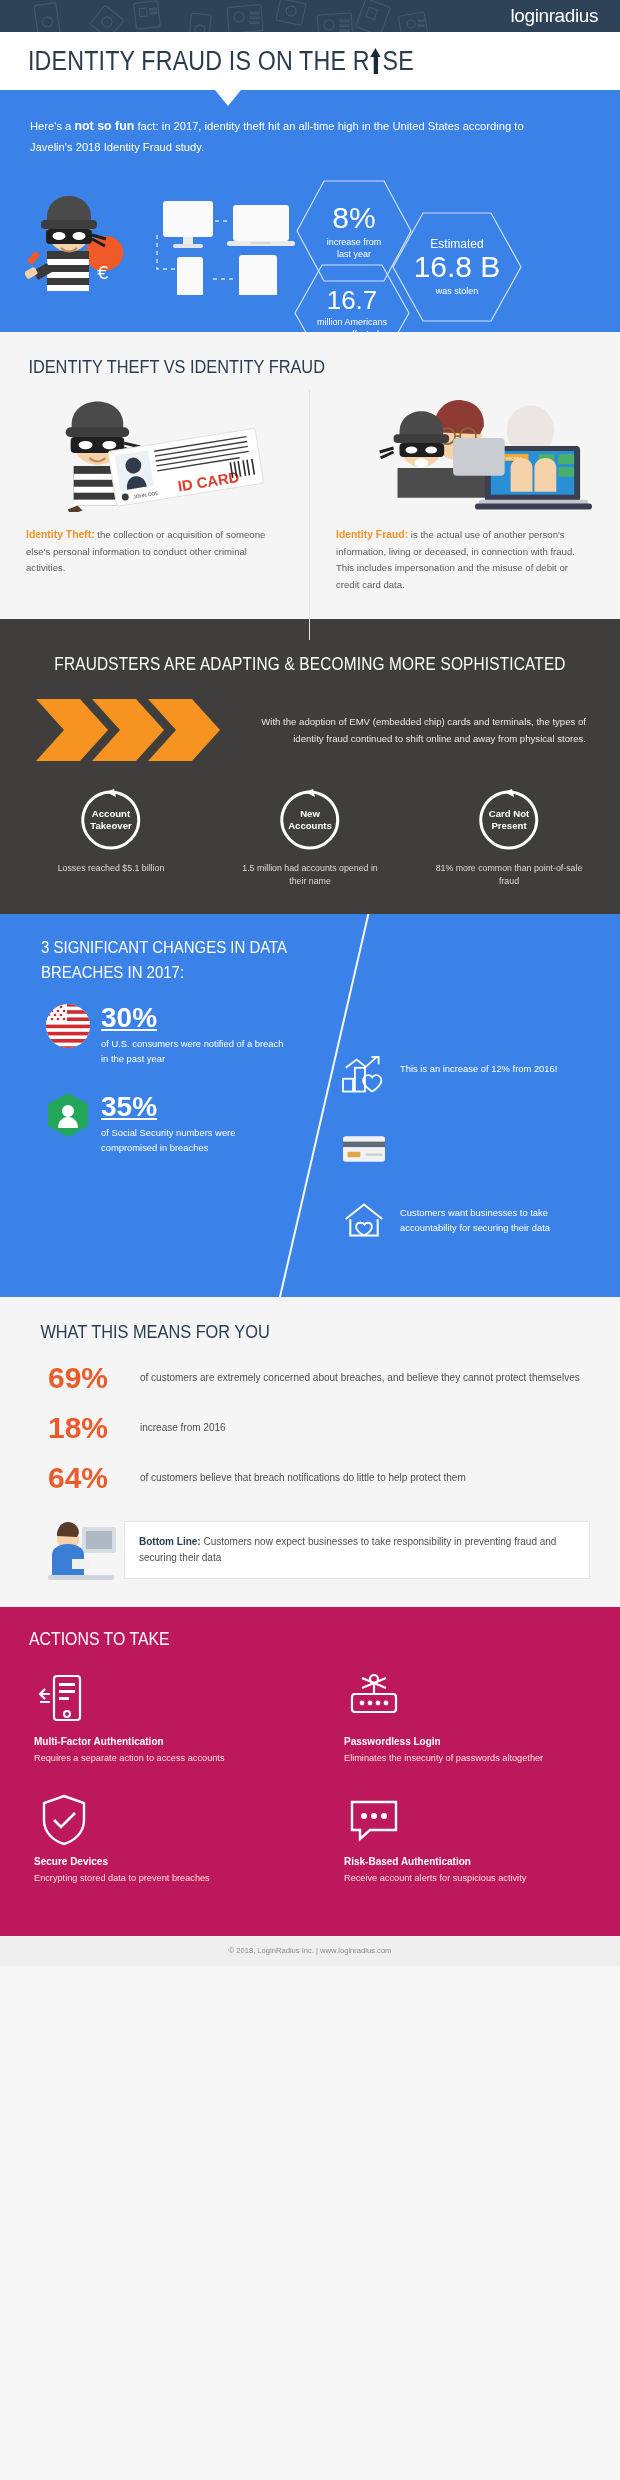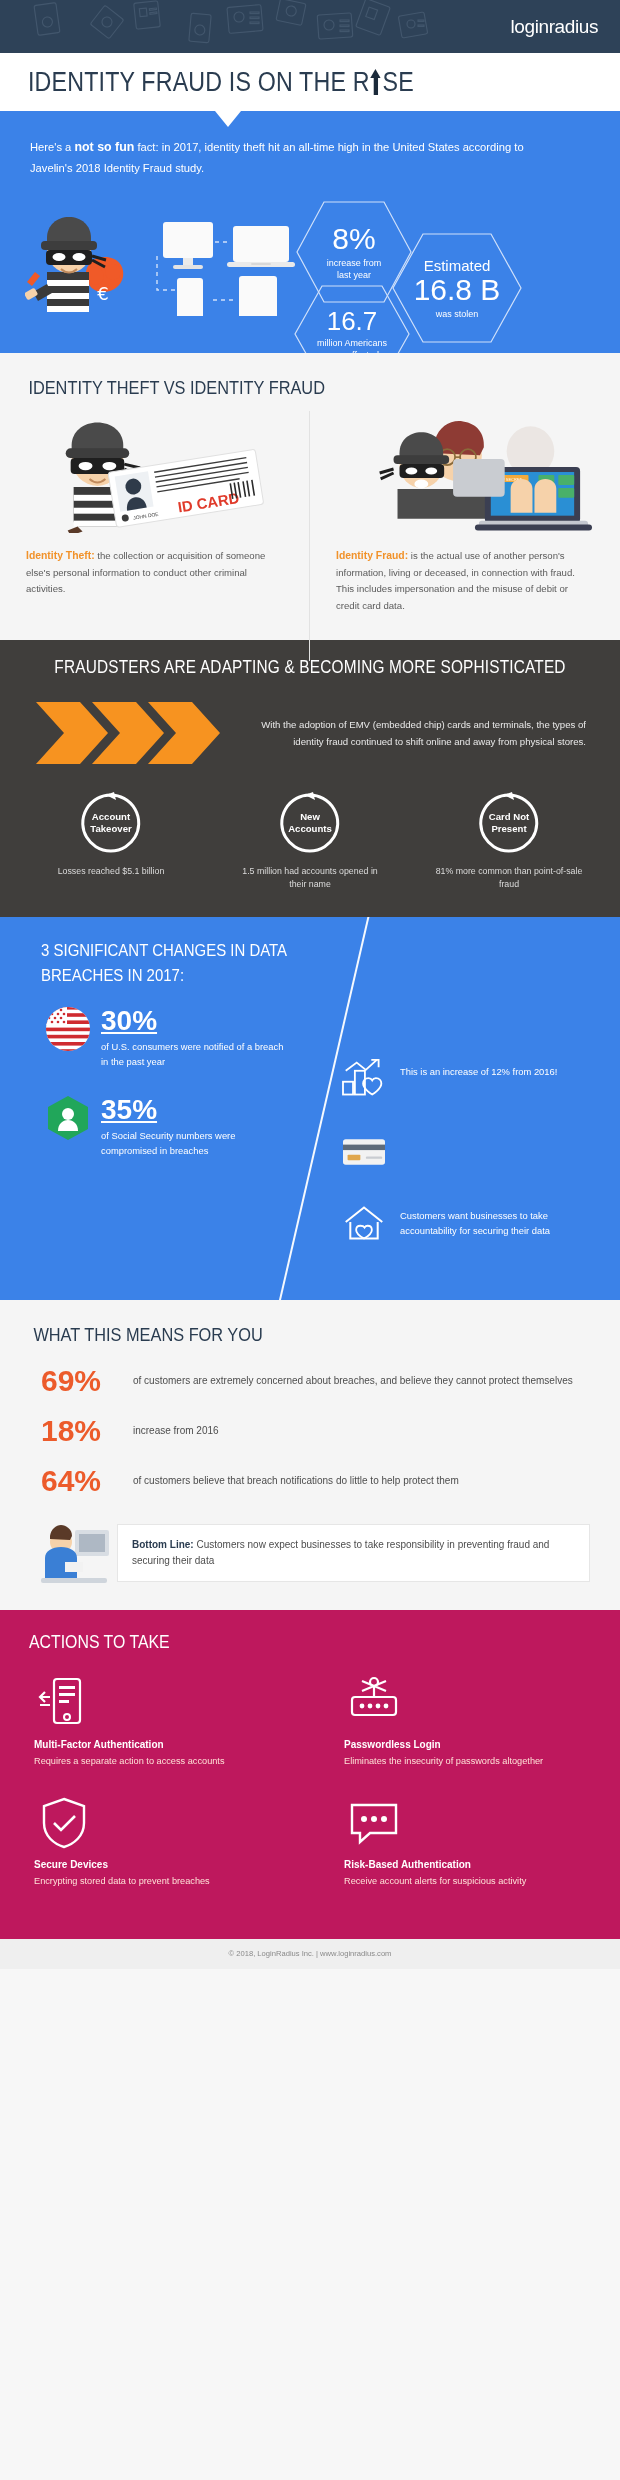--- a/index.html
+++ b/index.html
@@ -4,21 +4,21 @@
 <style>
   * { margin:0; padding:0; box-sizing:border-box; }
   body {
     width:620px; height:2480px; position:relative;
     font-family:"Liberation Sans", sans-serif;
     background:#f7f7f7; overflow:hidden;
   }
 
   
   .header {
-    height:53px; background:#2e4258; position:relative; overflow:hidden;
+    height:32px; background:#2e4258; position:relative; overflow:hidden;
     display:flex; align-items:center; justify-content:flex-end;
   }
   .hdr-pattern { position:absolute; inset:0; opacity:.18; }
   .logo {
     color:#fff; font-size:19px; letter-spacing:-.4px; margin-right:22px;
     position:relative; z-index:2; font-weight:400;
   }
 
   
   .titlebar {
@@ -67,40 +67,40 @@
   .hexwrap { position:absolute; left:265px; top:-4px; width:330px; height:160px; }
 
   .hex {
     position:absolute; color:#fff; text-align:center;
     display:flex; flex-direction:column; align-items:center; justify-content:center;
   }
   .hexline { position:absolute; inset:0; }
   .hex-num  { font-size:30px; font-weight:300; line-height:1; }
   .hex-num.sm{ font-size:26px; }
   .hex-sub  { font-size:9px; line-height:1.35; margin-top:3px; font-weight:300; }
-  .hex-lbl  { font-size:15px; font-weight:300; margin-bottom:1px;}
+  .hex-lbl  { font-size:12px; font-weight:300; margin-bottom:1px;}
 
   
   .sec-vs { background:#f5f5f5; padding:24px 0 26px 0; position:relative; }
   .sec-vs .sec-h {
     font-size:19px; color:#2a3c50; transform:scaleX(.86);
     transform-origin:left center; padding-left:33px; white-space:nowrap;
   }
   .vs-cols { display:flex; margin-top:16px; }
   .vs-col { width:50%; padding:0 26px; position:relative; }
   .vs-col.left:after {
     content:""; position:absolute; right:0; top:-4px; width:1px; height:250px;
     background:#e2e2e2;
   }
   .vs-art { height:118px; position:relative; }
   .vs-body { font-size:9.6px; line-height:1.72; color:#5b5b5b; margin-top:14px; }
   .vs-body b { color:#f1922a; font-size:10.4px; }
 
   
-  .sec-dark { background:#403e3c; padding:17px 0 26px 0; }
+  .sec-dark { background:#403e3c; padding:35px 0 26px 0; }
   .sec-dark .sec-h {
     color:#fff; font-size:17.5px; text-align:center; transform:scaleX(.88);
     white-space:nowrap; letter-spacing:.2px;
   }
   .dark-row { display:flex; align-items:center; margin-top:22px; padding:0 34px;text-align:right; }
   .chevs { width:190px; height:66px; position:relative; flex:0 0 190px; }
   .dark-copy { color:#e9e9e9; font-size:9.6px; line-height:1.78; padding-left:14px; }
 
   .circles { display:flex; justify-content:space-between; padding:0 36px; margin-top:26px; }
   .circ-item { width:150px; text-align:center; }
@@ -132,21 +132,21 @@
   .bicon { flex:0 0 46px; height:46px; position:relative; }
   .btext { padding-left:10px; padding-top:1px; }
   .bnum { color:#fff; font-size:28px; font-weight:bold; line-height:1;text-decoration:underline; }
   .bsub { color:#fff; font-size:9.4px; line-height:1.55; margin-top:5px; }
   .bplain { color:#fff; font-size:9.4px; line-height:1.6; padding-left:10px; padding-top:6px; }
 
   .brow.r { margin-bottom:30px; }
   .brow.r .bicon { flex:0 0 52px; height:42px; }
 
   
-  .sec-means { background:#f5f5f5; padding:24px 0 26px 5px; }
+  .sec-means { background:#f5f5f5; padding:24px 0 26px 12px; }
   .sec-means .sec-h {
     font-size:19px; color:#2a3c50; transform:scaleX(.86);
     transform-origin:left center; padding-left:33px; white-space:nowrap;
   }
   .mrow { display:flex; align-items:center; padding:0 36px; margin-top:20px; }
   .mnum {
     color:#ec5b2b; font-size:30px; font-weight:bold; flex:0 0 92px; line-height:1;
   }
   .mtxt { color:#4d4d4d; font-size:10px; line-height:1.6; }
 

